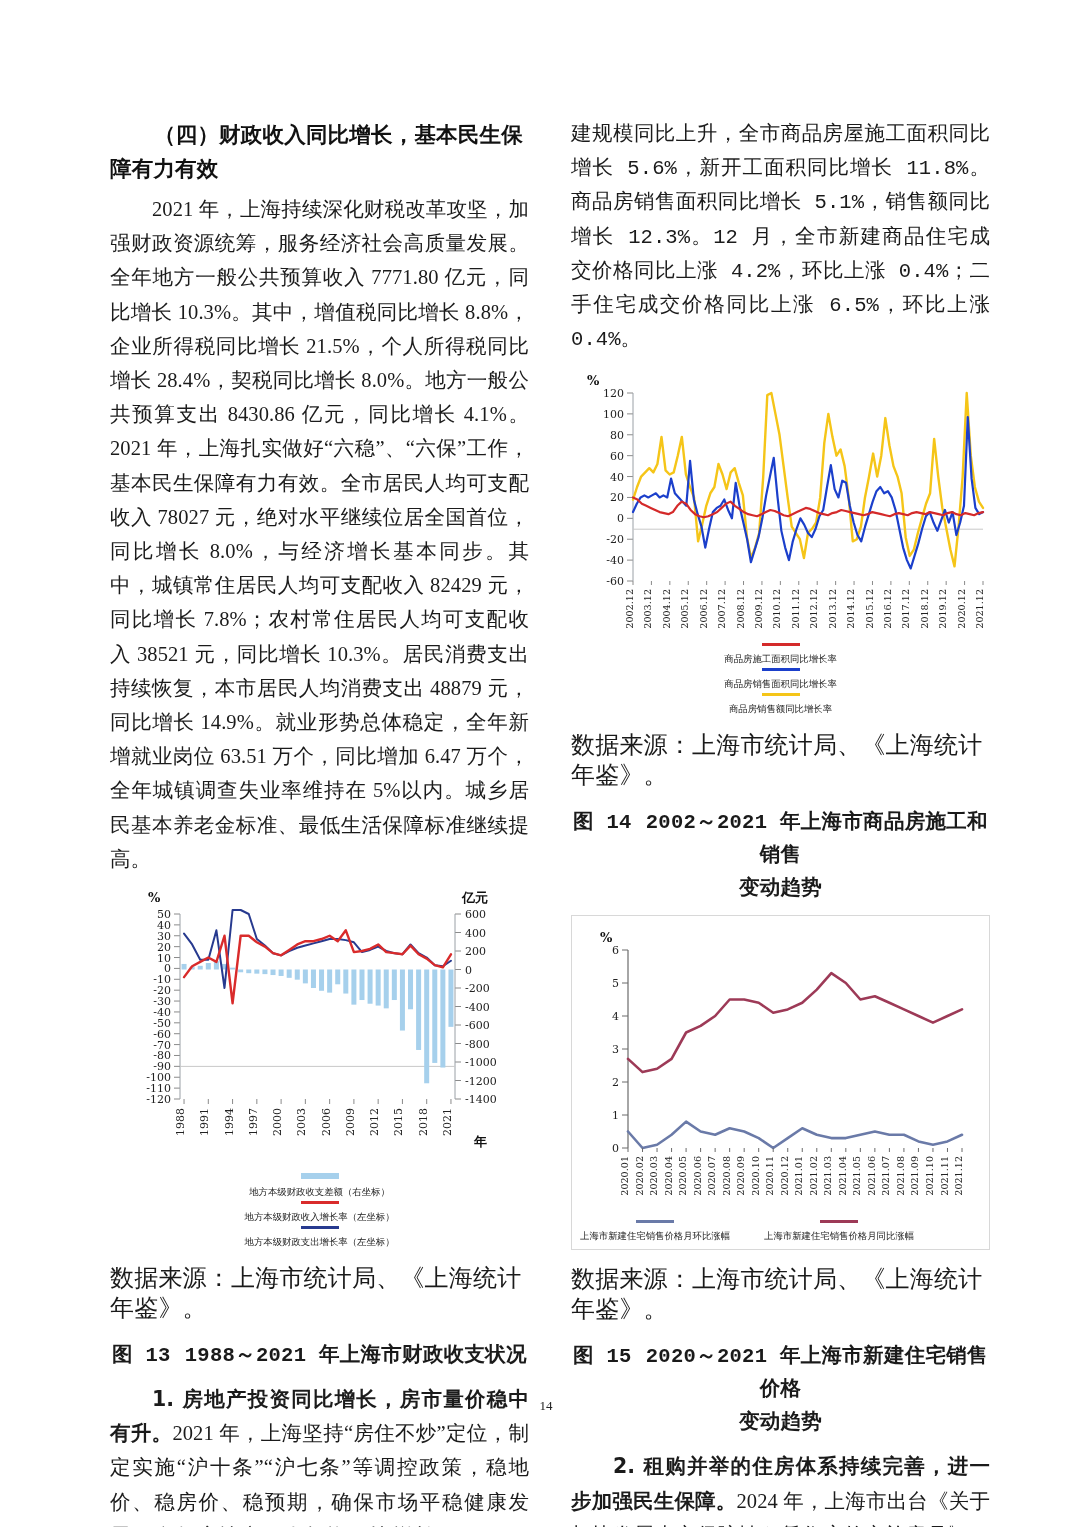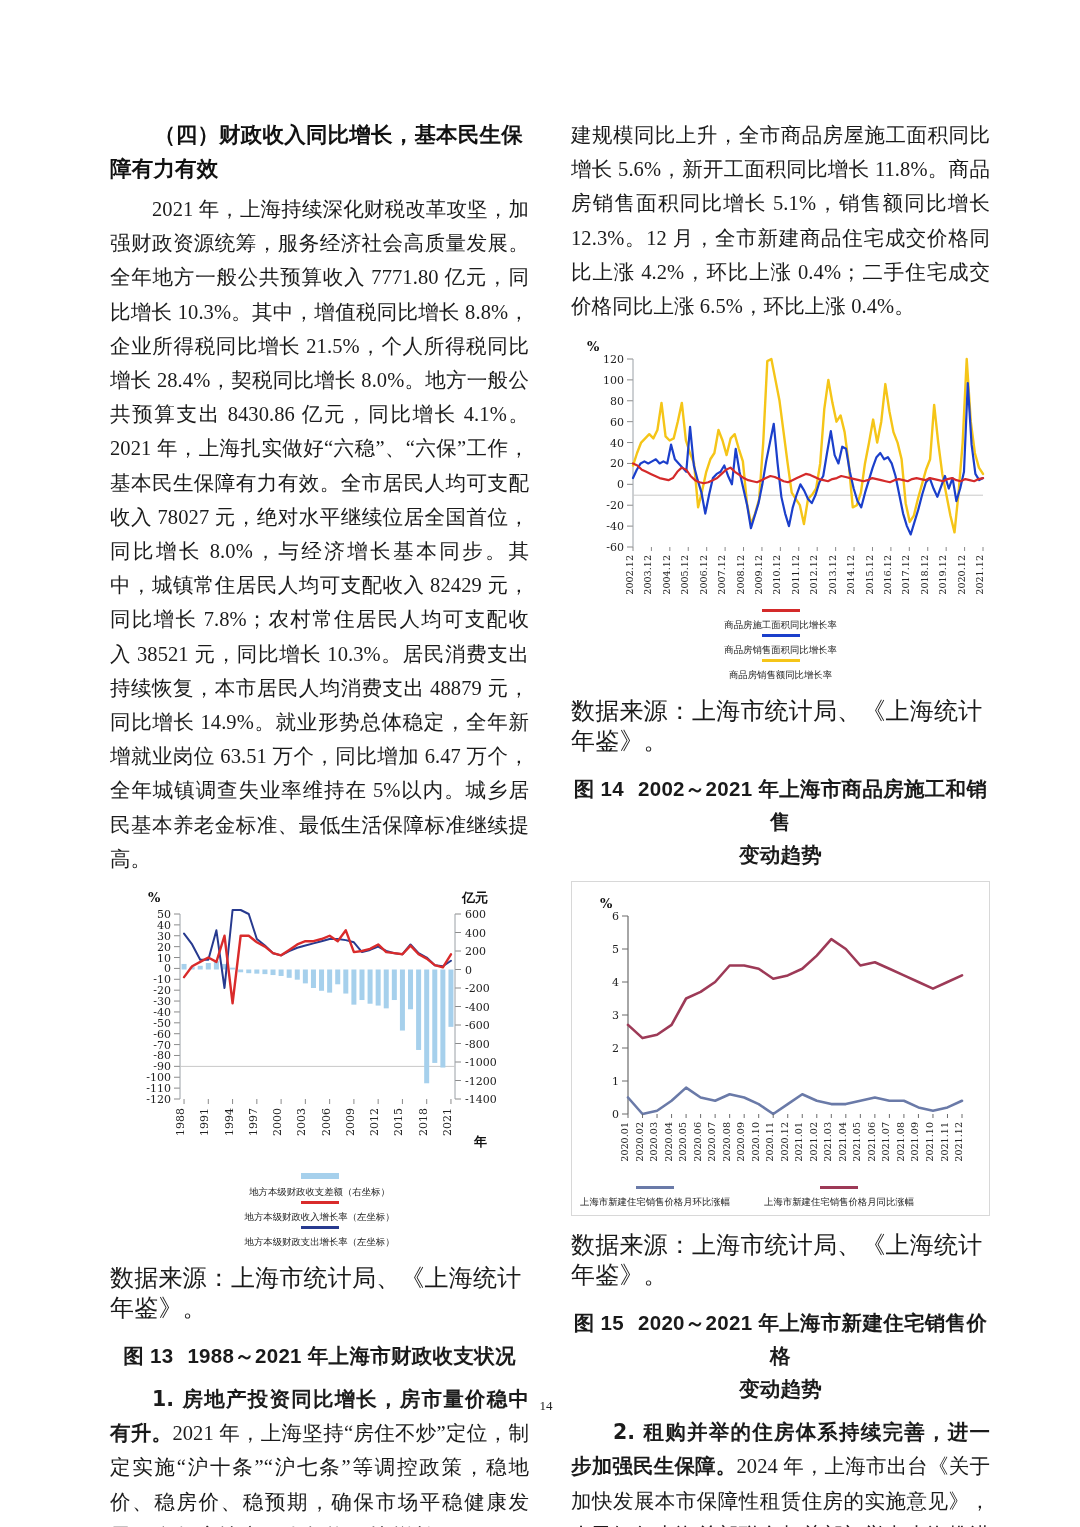--- a/index.html
+++ b/index.html
@@ -37,32 +37,32 @@
   p.body {
     font-size:20.5px;
     line-height:34.2px;
     margin:0;
     text-align:justify;
     text-justify:inter-ideograph;
     text-indent:42px;
     letter-spacing:0.1px;
     color:#1b1b1b;
   }
-  p.body.cont { text-indent:0; }
+  p.body.cont { text-indent:0;font-family:Liberation Mono, monospace; }
   p.body b { font-family:"DejaVu Sans", sans-serif; font-weight:bold; }
 
   .fig-wrap { margin:8px 0 0 0; }
   .source {
     font-size:24px;
     line-height:30px;
     margin:14px 0 0 0;
     letter-spacing:0.2px;
   }
   .fig-cap {
-    font-family:Liberation Sans, sans-serif;
+    font-family:Liberation Mono, monospace;
     font-weight:bold;
     font-size:20.5px;
     line-height:33px;
     text-align:center;
     margin:16px 0 10px 0;
     letter-spacing:0.3px;
   }
   .fig-cap .lead { margin-right:14px; }
 
   .legend {

